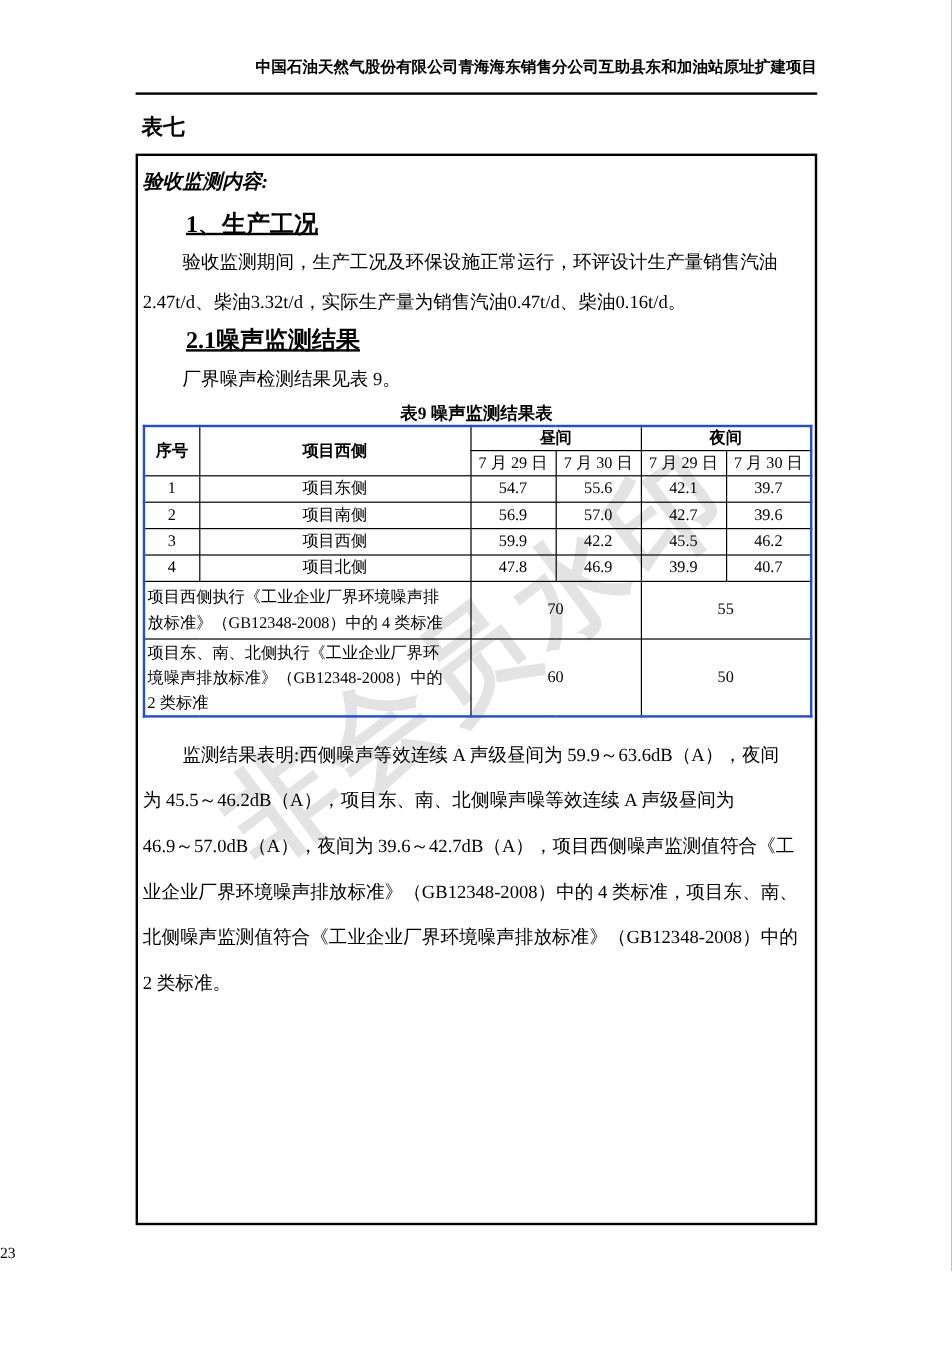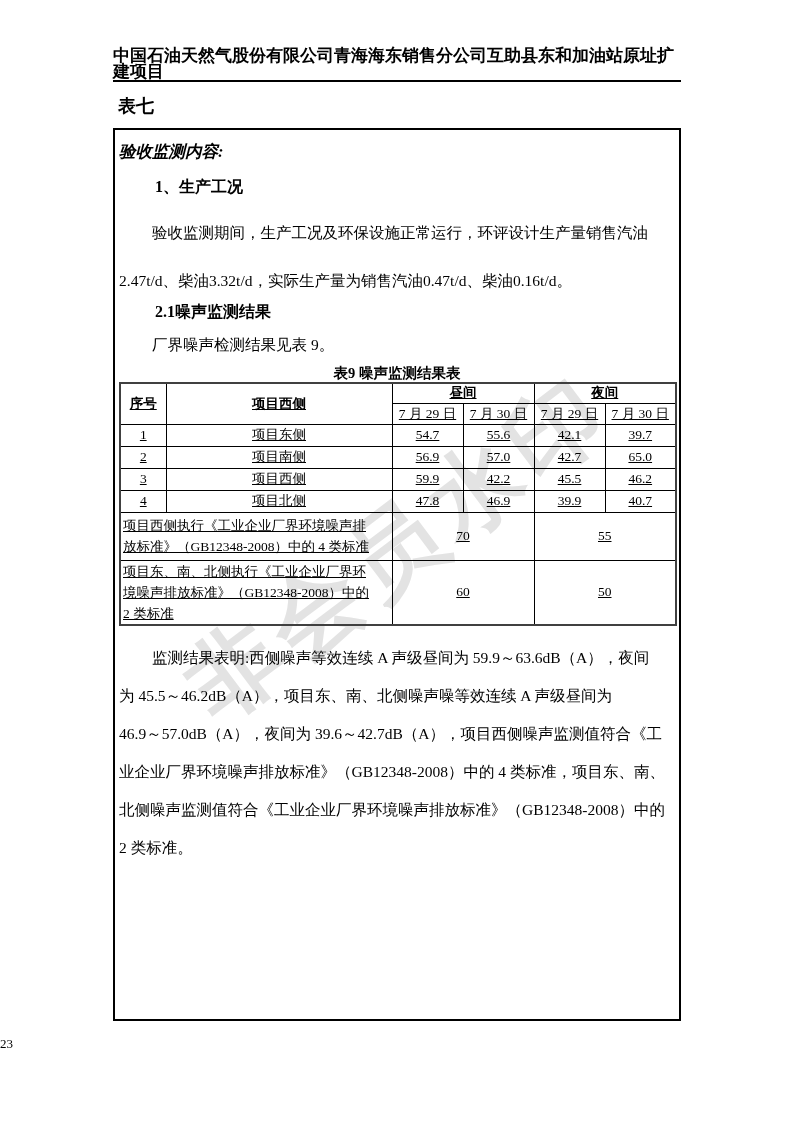--- a/index.html
+++ b/index.html
@@ -25,61 +25,60 @@
     transform:rotate(-37deg);
     white-space:nowrap;
     z-index:0;
     user-select:none;
   }
   .layer{position:relative;z-index:1;}
   
   .doc-header{
     position:absolute;
     left:113px;top:48px;width:568px;
-    text-align:left;
-    font-size:17px;line-height:16px;
+    text-align:right;
+    font-size:13px;line-height:16px;
     font-weight:bold;
-    padding-bottom:0;
+    padding-bottom:13px;
     border-bottom:2px solid #000;
   }
   .table-label{
     position:absolute;
     left:118px;top:95px;
     font-size:18px;line-height:22px;
     font-weight:bold;
   }
   
   .box{
     position:absolute;
     left:113px;top:128px;
     width:568px;height:893px;
     border:2px solid #000;
     box-sizing:border-box;
     padding:10px 4px 0 4px;
   }
   .h-intro{font-size:16.5px;font-weight:bold;height:35px;line-height:24px;font-style:italic;}
-  .h-sec{font-size:16px;font-weight:bold;padding-left:36px;line-height:24px;}
+  .h-sec{font-size:20px;font-weight:bold;padding-left:36px;line-height:24px;text-decoration:underline;}
   .h-sec1{height:33px;}
   .h-sec2{height:31px;}
   .h-sec21{height:34px;}
-  .p-line{font-size:15.5px;line-height:22px;margin-top:14px;}
+  .p-line{font-size:15.5px;line-height:22px;}
   .p1-l1{padding-left:33px;height:34px;}
   .p1-l2{height:30px;}
   .see-table{padding-left:33px;height:31px;font-size:15.5px;line-height:22px;}
   .t9-title{
     text-align:center;font-weight:bold;
     font-size:14.5px;height:17px;line-height:17px;
   }
   
   table.noise{
     border-collapse:collapse;
     width:556px;
     table-layout:fixed;
-    border:2px solid #404040;
-    text-decoration:underline;
+    border:2px solid #1d4ed8;
   }
   table.noise td{
     border:1px solid #000;
     text-align:center;
     vertical-align:middle;
     padding:0 2px;
     font-size:13.5px;
     overflow:hidden;
   }
   td.th{font-weight:bold;font-size:14.5px;}
@@ -162,21 +161,21 @@
             <td>55.6</td>
             <td>42.1</td>
             <td>39.7</td>
           </tr>
           <tr class="r-data">
             <td>2</td>
             <td>项目南侧</td>
             <td>56.9</td>
             <td>57.0</td>
             <td>42.7</td>
-            <td>65.0</td>
+            <td>39.6</td>
           </tr>
           <tr class="r-data">
             <td>3</td>
             <td>项目西侧</td>
             <td>59.9</td>
             <td>42.2</td>
             <td>45.5</td>
             <td>46.2</td>
           </tr>
           <tr class="r-data">

